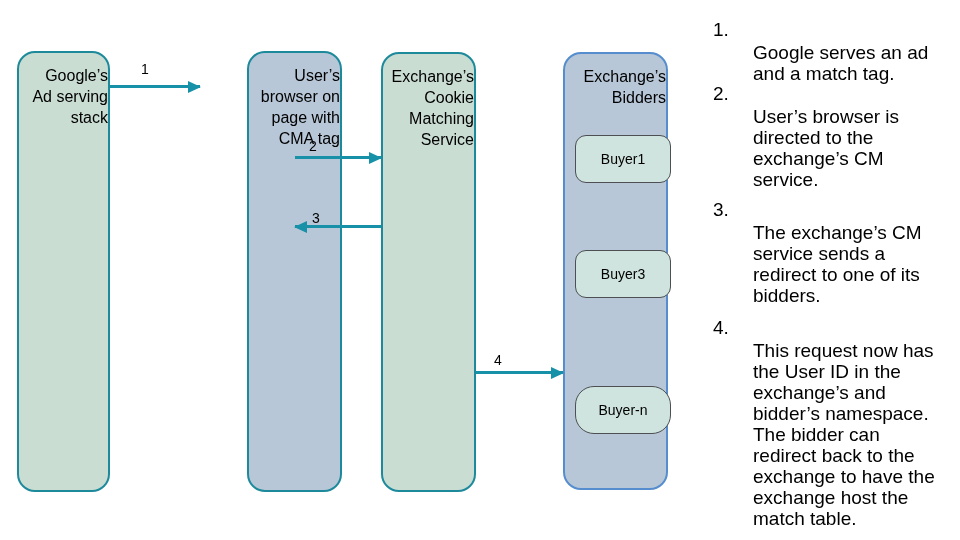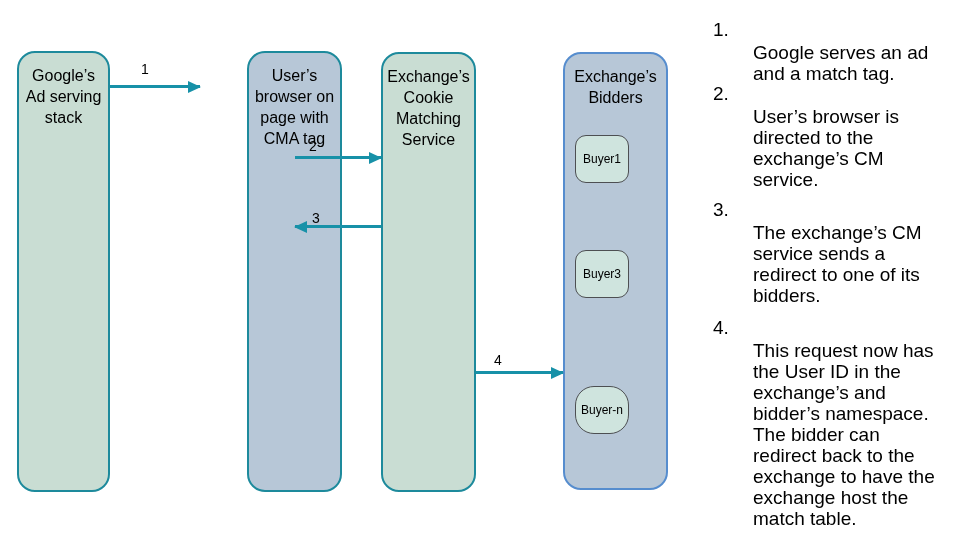--- a/index.html
+++ b/index.html
@@ -26,39 +26,39 @@
   .node{
     position:absolute;
     border-radius:18px;
     border:2px solid var(--teal-border);
   }
   .node.green{background:var(--green-fill);}
   .node.blue{background:var(--blue-fill);}
   .node.blue-border{border-color:var(--blue-border);}
   .node-label{
     padding-top:12px;
-    text-align:center;
+    text-align:right;
     font-size:16px;
     line-height:21px;
     white-space:pre-line;
   }
 
   
   .buyer{
     position:absolute;
     left:10px;
-    width:54px;
+    width:96px;
     height:48px;
     background:var(--buyer-fill);
     border:1.5px solid var(--buyer-border);
     border-radius:11px;
     display:flex;
     align-items:center;
     justify-content:center;
-    font-size:12px;
+    font-size:14px;
   }
 
   
   .arrow{
     position:absolute;
     height:3px;
     background:var(--arrow-color);
   }
   .arrow.right::after{
     content:"";

